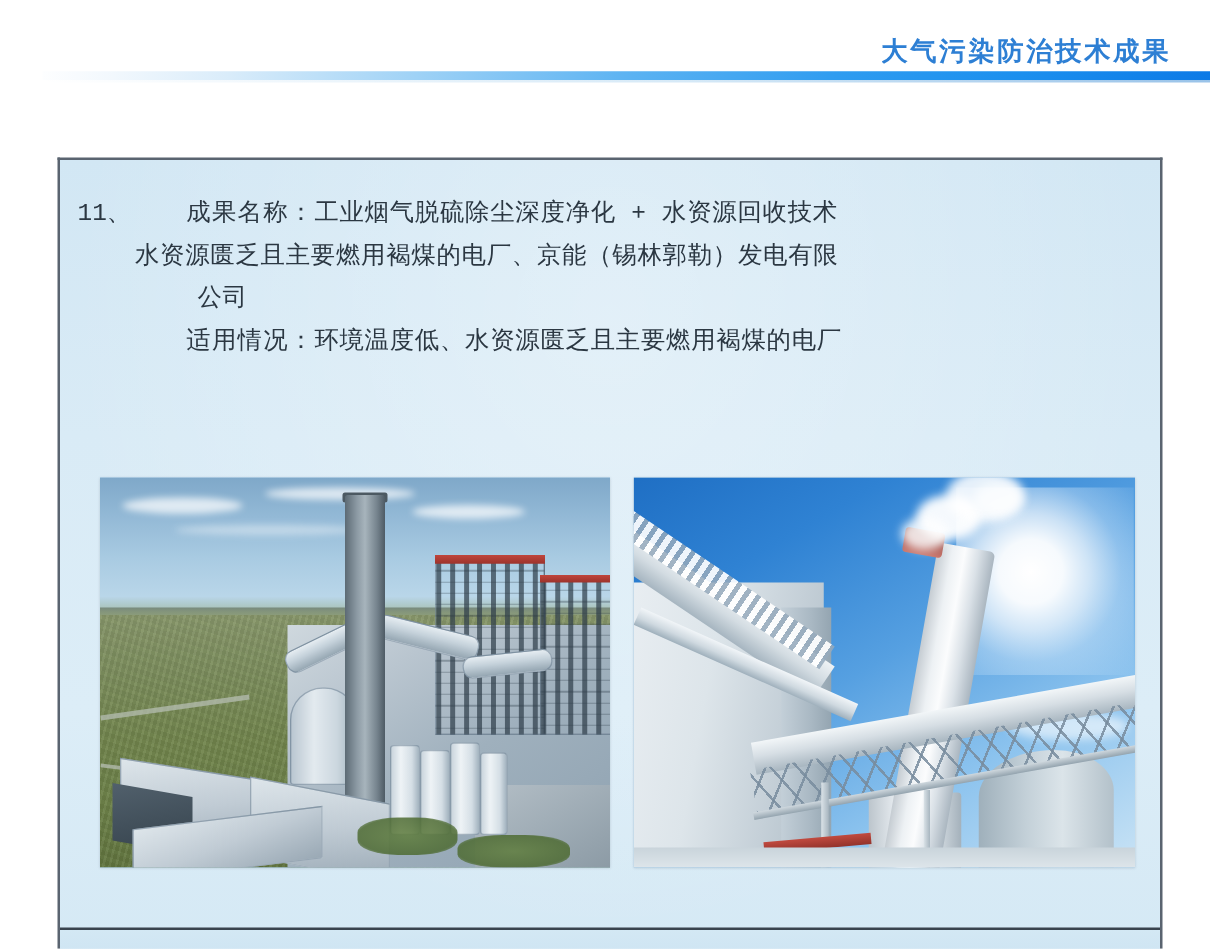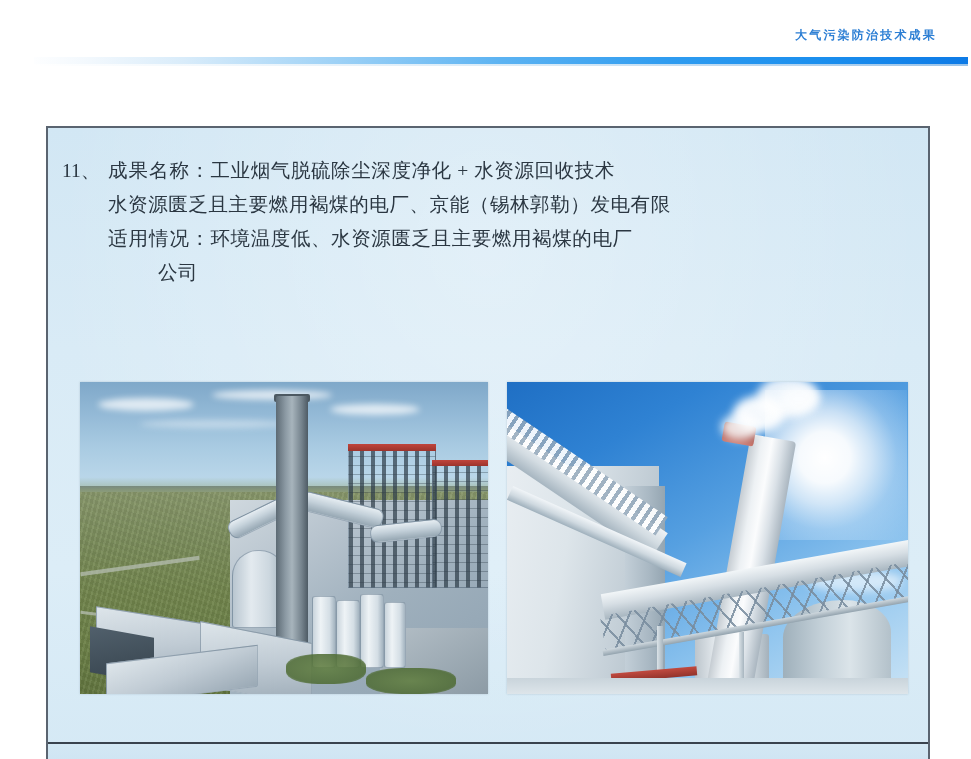--- a/index.html
+++ b/index.html
@@ -21,21 +21,21 @@
     left: 0;
     top: 0;
     width: 971px;
     height: 70px;
   }
   #header-title {
     position: absolute;
     right: 34px;
     top: 27px;
     font-family: "DejaVu Serif", "Liberation Serif", serif;
-    font-size: 12px;
+    font-size: 21px;
     font-weight: bold;
     letter-spacing: 2.2px;
     color: #2d7fd4;
     white-space: nowrap;
   }
   #header-rule {
     position: absolute;
     left: 34px;
     top: 57px;
     width: 934px;
@@ -83,39 +83,40 @@
   #text-block {
     position: absolute;
     left: 14px;
     top: 26px;
     width: 856px;
     z-index: 3;
   }
   .doc-line {
     display: flex;
     align-items: baseline;
-    font-family: Liberation Serif, serif;
+    font-family: Liberation Mono, monospace;
     font-size: 19.5px;
     line-height: 34px;
     color: #2b3742;
     white-space: nowrap;
   }
   .idx {
     width: 46px;
     text-align: left;
     flex: none;
     letter-spacing: 0px;
   }
   .idx-blank {
     width: 46px;
     flex: none;
   }
   .lbl {
     flex: none;
     letter-spacing: 1px;
+    margin-left: 41px;
   }
   .val {
     flex: none;
     letter-spacing: 0.6px;
   }
   .cont {
     padding-left: 96px;
     letter-spacing: 0.6px;
   }
 
@@ -405,27 +406,27 @@
       <span class="lbl">成果名称：</span>
       <span class="val">工业烟气脱硫除尘深度净化 + 水资源回收技术</span>
     </div>
 
     <div class="doc-line">
       <span class="idx-blank"></span>
       <span class="val">水资源匮乏且主要燃用褐煤的电厂、京能（锡林郭勒）发电有限</span>
     </div>
 
     <div class="doc-line">
+      <span class="cont">公司</span>
+    </div>
+
+    <div class="doc-line">
       <span class="idx-blank"></span>
       <span class="lbl">适用情况：</span>
       <span class="val">环境温度低、水资源匮乏且主要燃用褐煤的电厂</span>
-    </div>
-
-    <div class="doc-line">
-      <span class="cont">公司</span>
     </div>
   </div>
 
   <div id="photo-row">
 
     <div class="photo" id="photo-left">
       <div class="ph-layer l-sky"></div>
       <div class="ph-layer l-cloud l-cloud1"></div>
       <div class="ph-layer l-cloud l-cloud2"></div>
       <div class="ph-layer l-cloud l-cloud3"></div>

